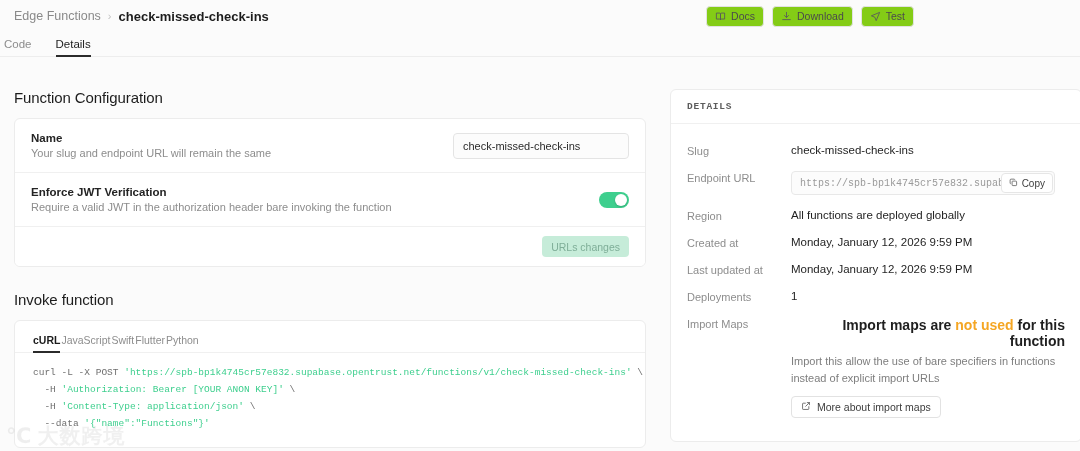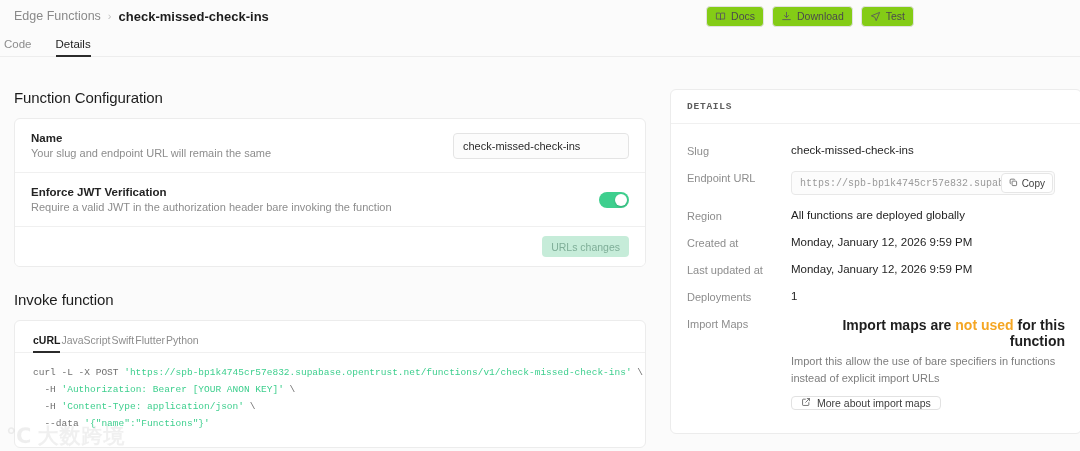--- a/index.html
+++ b/index.html
@@ -147,21 +147,21 @@
     height: 20px; padding: 0 7px; display: flex; align-items: center; gap: 4px;
     background: #fff; border: 1px solid #e6e6e6; border-radius: 4px;
     font-size: 10px; color: #3d3d3d; cursor: pointer;
     font-family: "Liberation Sans", sans-serif;
   }
 
   .im-title { font-size: 14px; color: #1f1f1f; font-weight: 600; text-align: right; }
   .im-accent { color: #f5a623; font-weight: 600; }
   .im-desc { font-size: 11px; color: #7e7e7e; line-height: 1.5; margin-top: 4px; max-width: 280px; }
   .im-btn {
-    margin-top: 10px; height: 14px; padding: 0 9px;
+    margin-top: 10px; height: 22px; padding: 0 9px;
     display: inline-flex; align-items: center; gap: 6px;
     border: 1px solid #e2e2e2; border-radius: 4px; background: #fff;
     font-size: 10.5px; color: #3d3d3d; cursor: pointer;
     font-family: "Liberation Sans", sans-serif;
   }
 
   
   .watermark {
     position: absolute; left: 6px; bottom: 4px;
     display: flex; align-items: center; gap: 6px;

